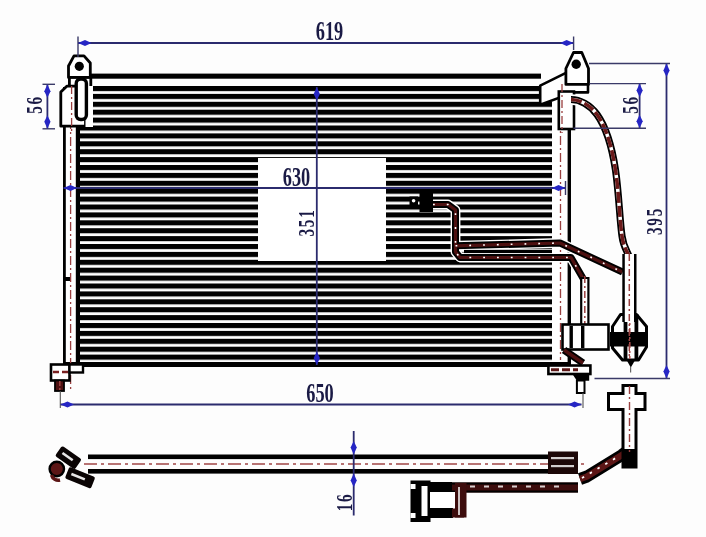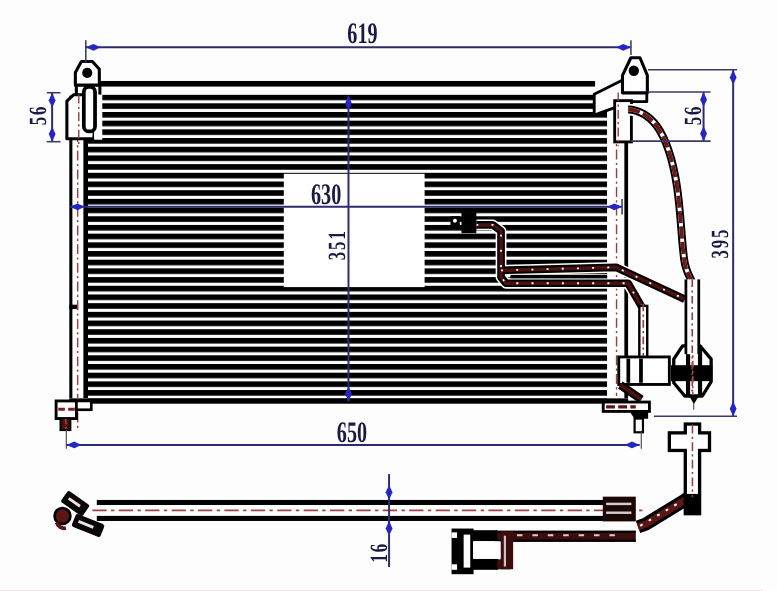--- a/index.html
+++ b/index.html
@@ -1,16 +1,16 @@
 <!DOCTYPE html>
 <html><head>
 <meta charset="utf-8">
 <style>
   html,body{margin:0;padding:0;background:#fff;}
-  #wrap{position:relative;width:706px;height:537px;background:#fca5a5;overflow:hidden;}
+  #wrap{position:relative;width:706px;height:537px;background:#15803d;overflow:hidden;}
   svg{display:block;}
   text{font-family:"Liberation Serif", serif;font-weight:bold;fill:#1a1a45;}
 </style>
 </head>
 <body>
 <div id="wrap">
 <svg width="706" height="537" viewBox="0 0 706 537">
 <defs>
   <pattern id="fins" width="12" height="7.9" patternUnits="userSpaceOnUse" patternTransform="translate(0,86)">
     <rect x="0" y="0" width="12" height="5.1" fill="#000"></rect>

